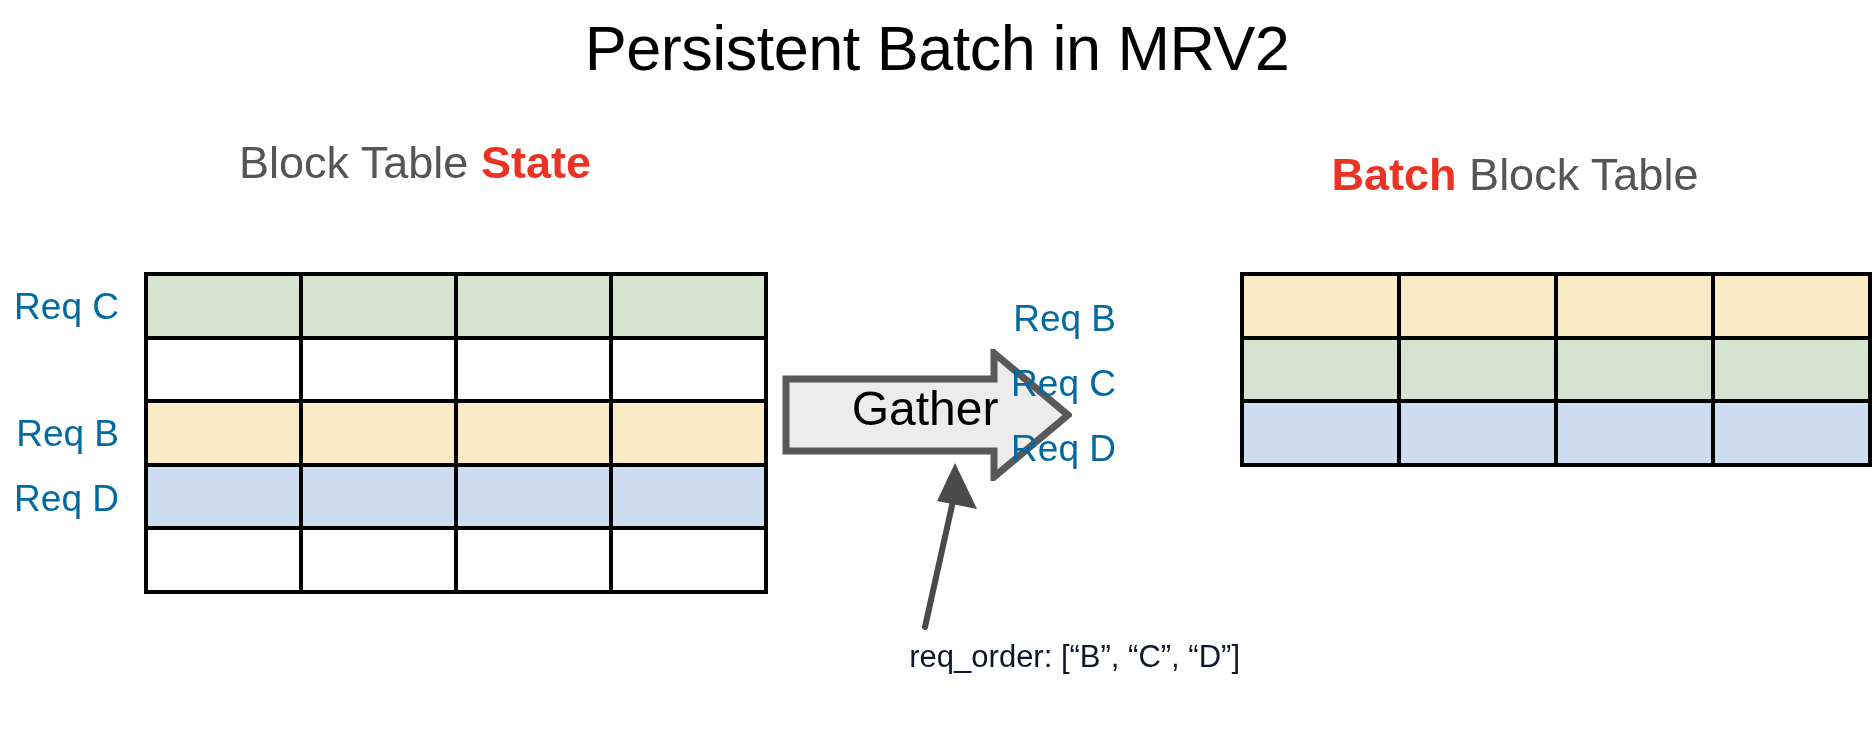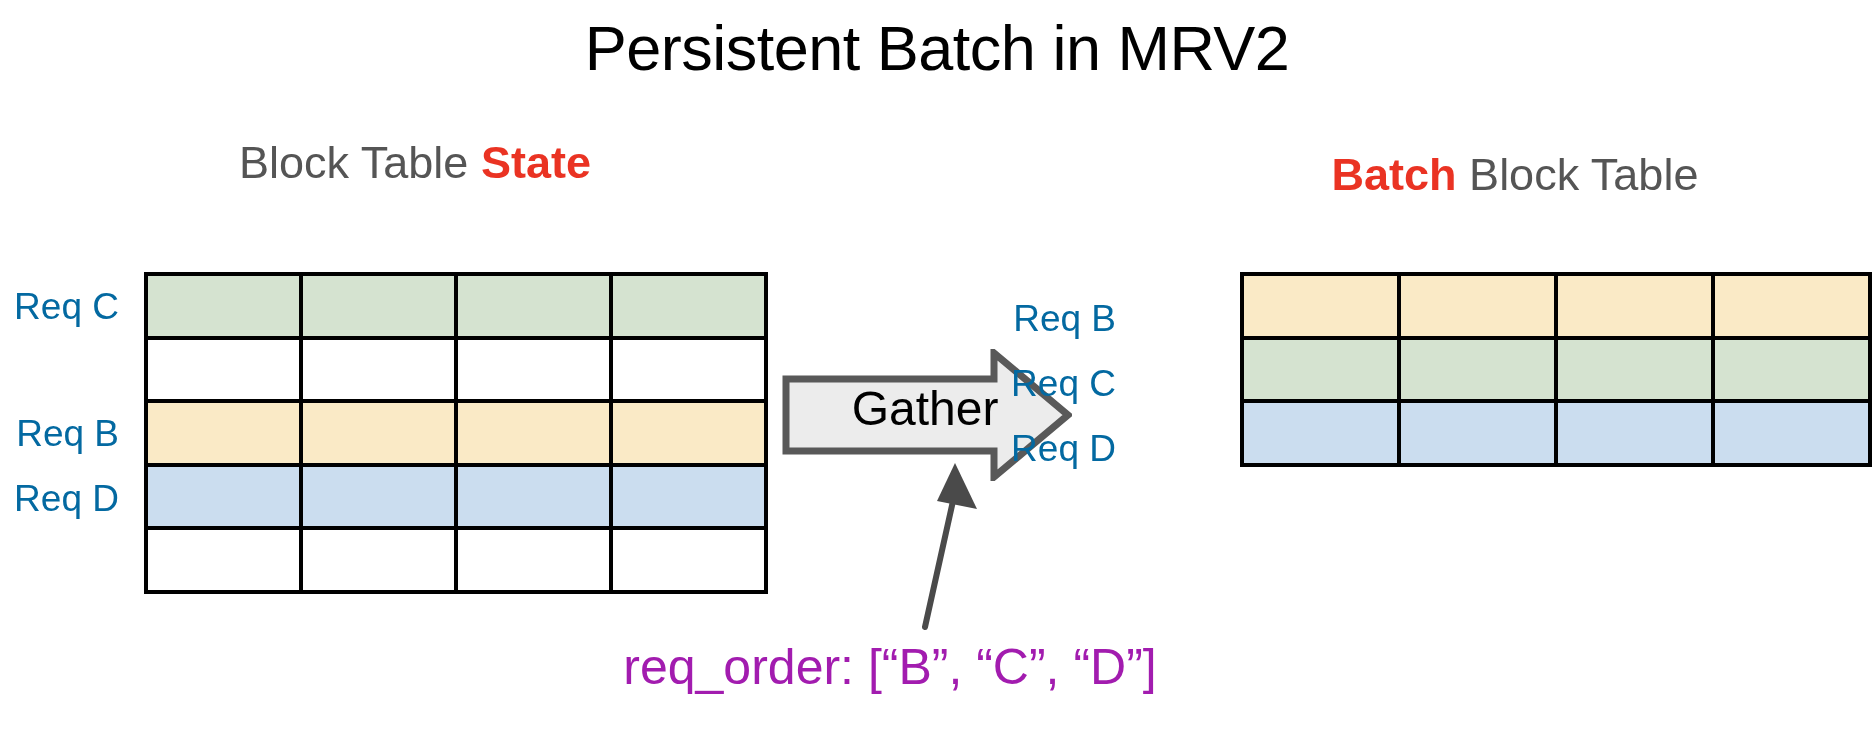--- a/index.html
+++ b/index.html
@@ -123,24 +123,24 @@
     width: 140px;
     height: 180px;
   }
   .pointer svg { display: block; width: 140px; height: 180px; }
 
   .caption {
     position: absolute;
     left: 540px;
     top: 640px;
     width: 700px;
-    text-align: center;
-    font-size: 50px;
-    line-height: 1.1;
-    color: #a21caf;
+    text-align: right;
+    font-size: 31px;
+    line-height: 1.1;
+    color: #0f172a;
     white-space: nowrap;
   }
 </style>
 </head>
 <body>
 
 <div id="canvas">
 
   <div class="title">Persistent Batch in MRV2</div>
 

